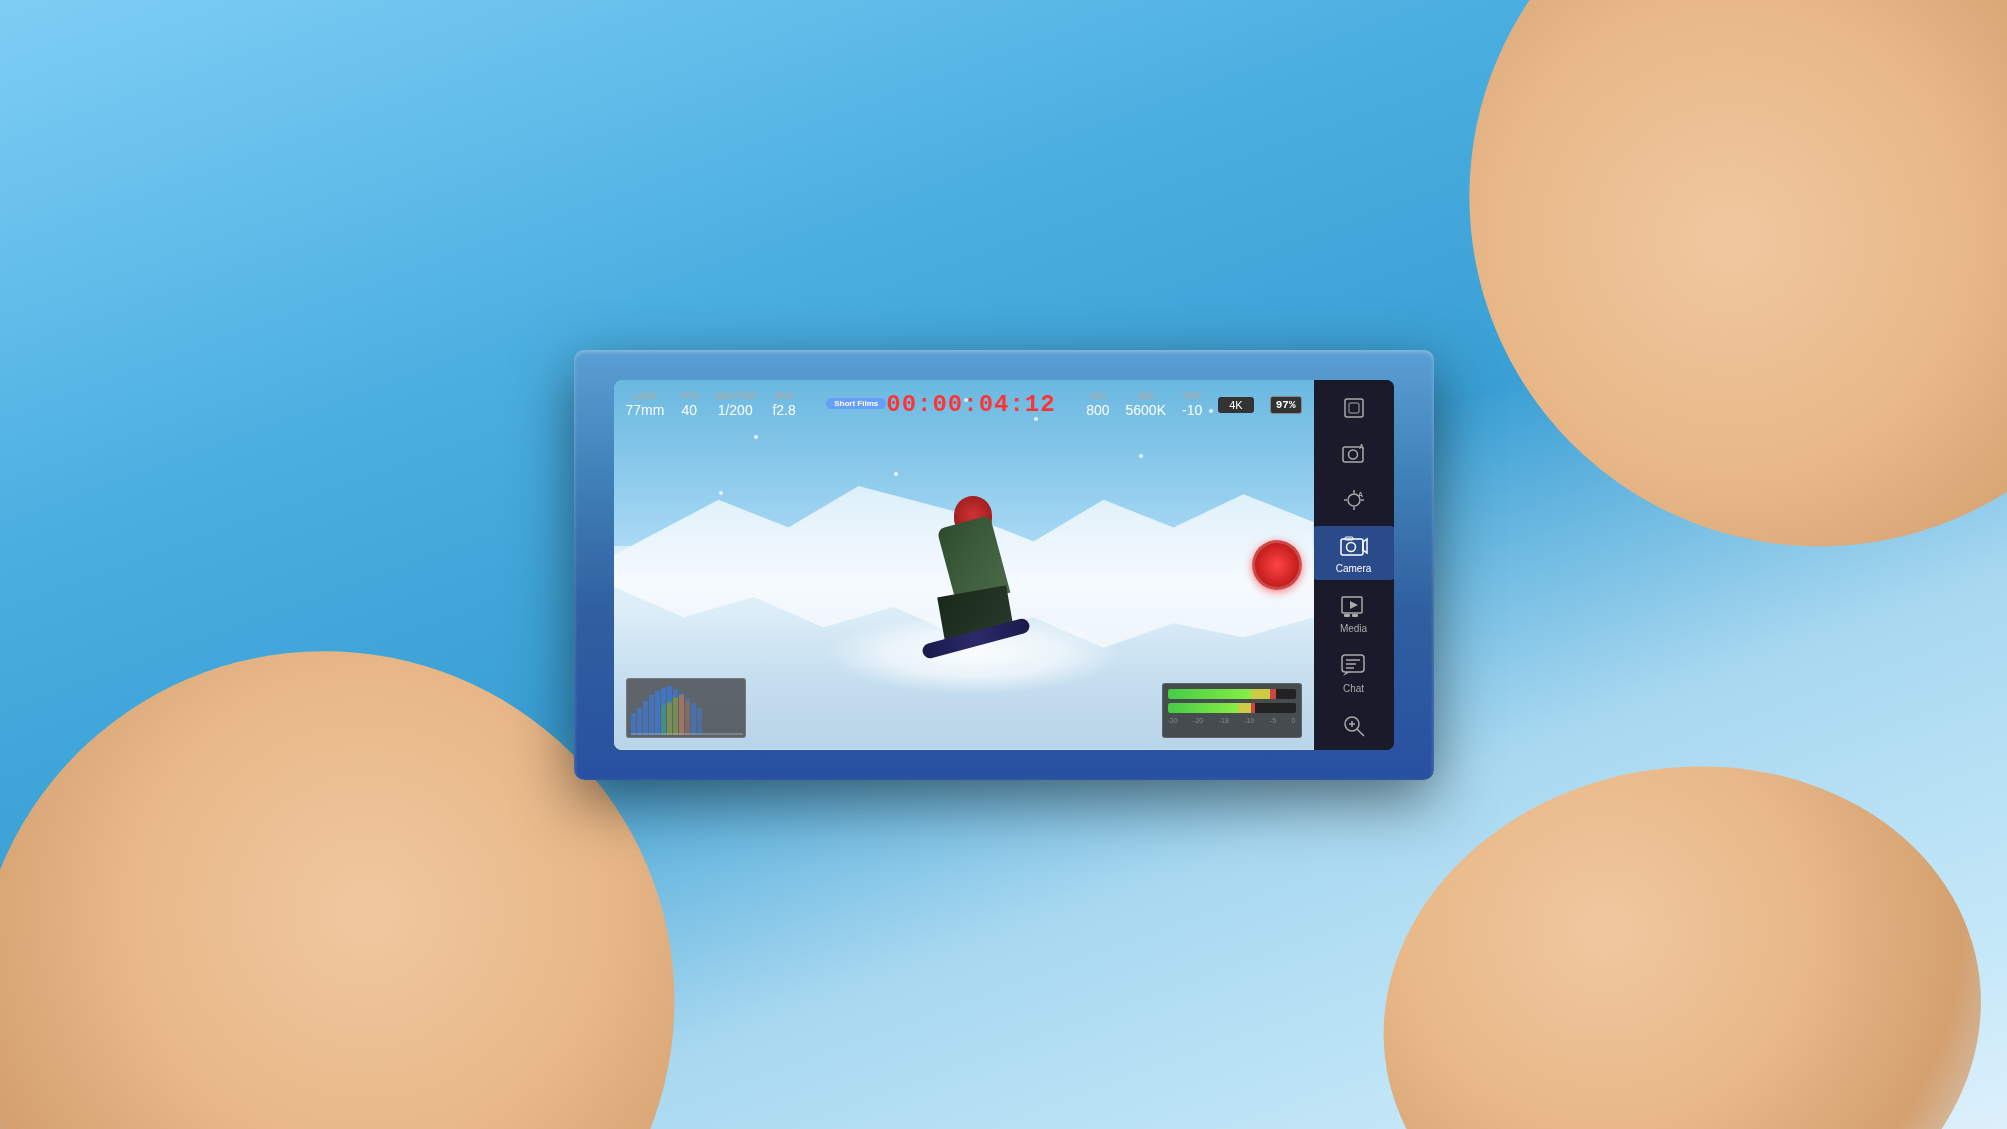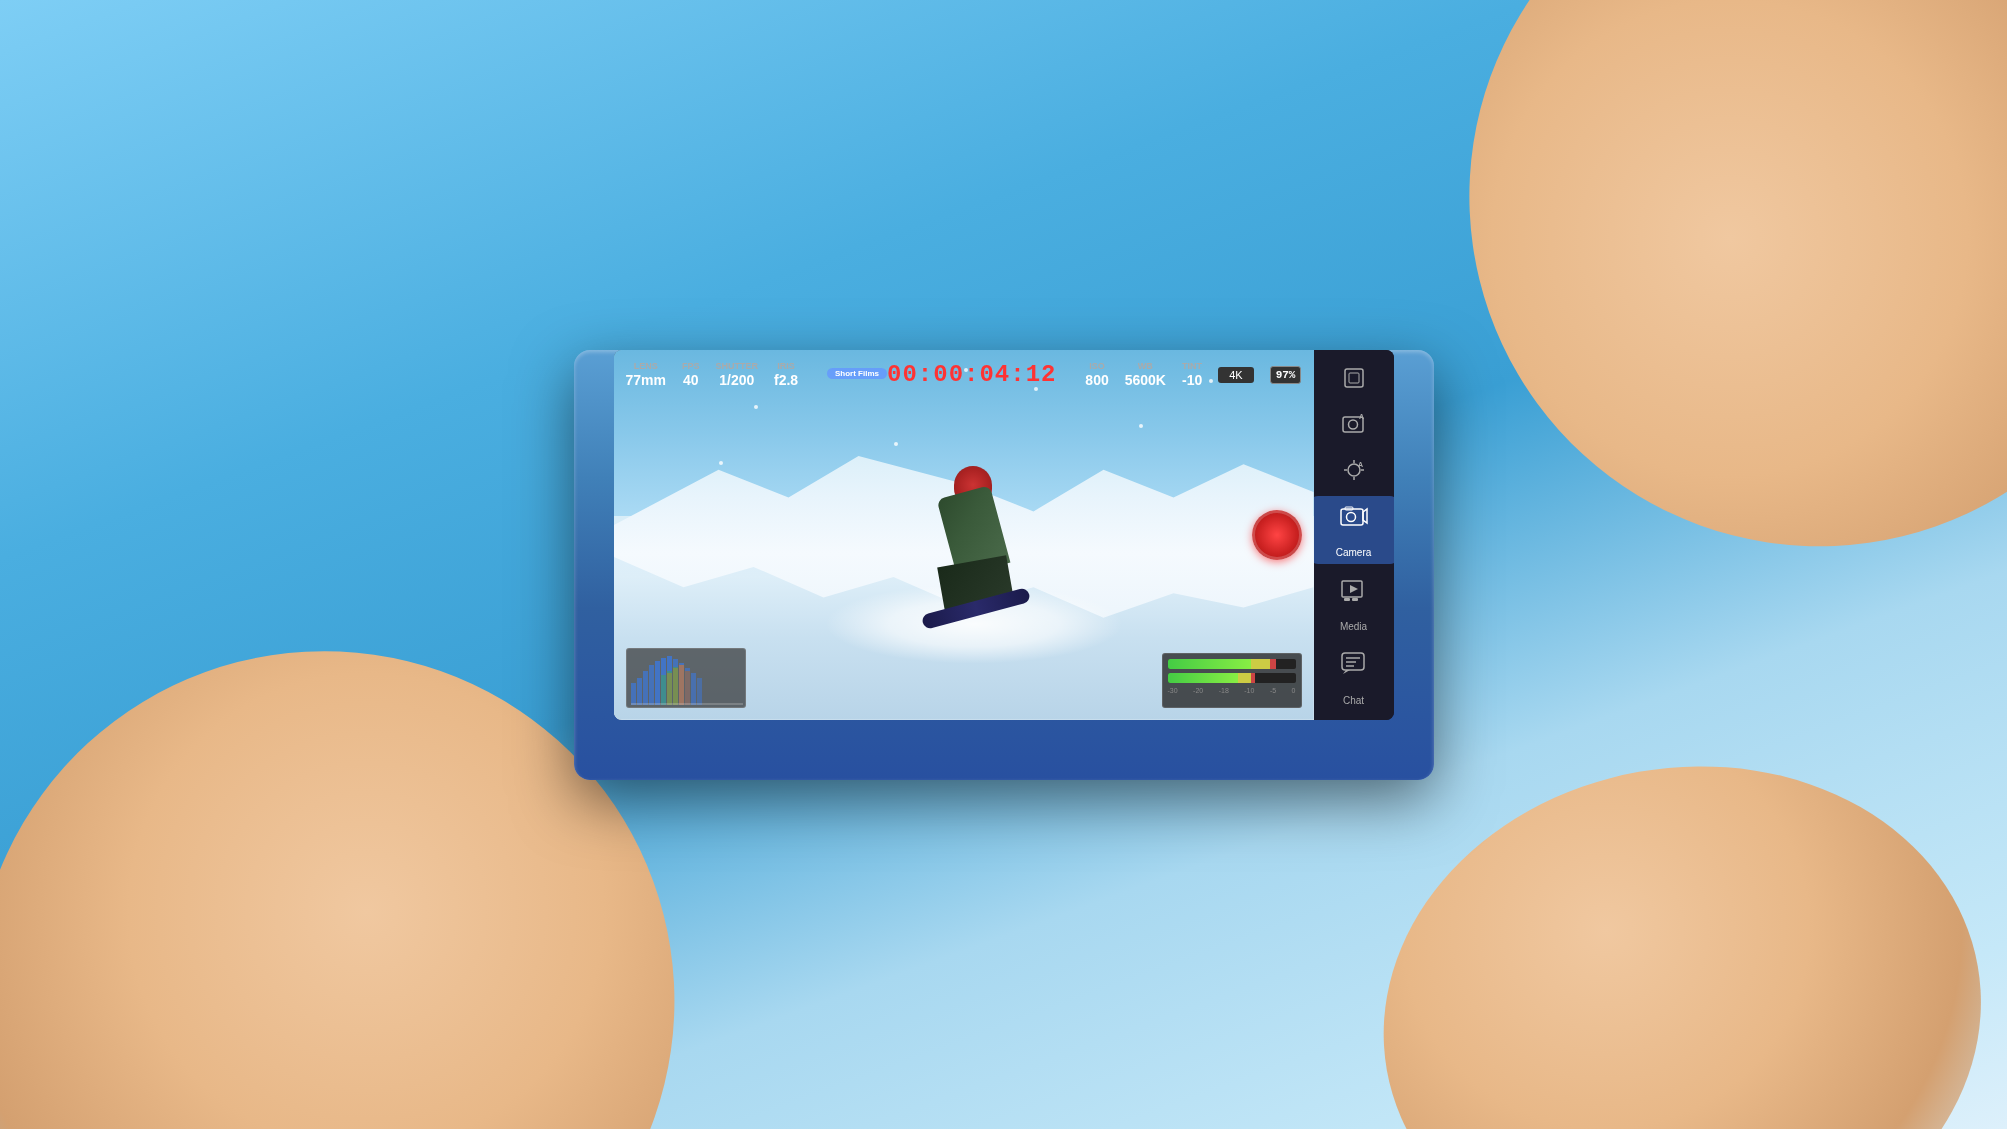--- a/index.html
+++ b/index.html
@@ -53,23 +53,24 @@
 
     
     .phone {
       position: absolute;
       top: 50%;
       left: 50%;
       transform: translate(-50%, -50%);
       width: 860px;
       height: 430px;
       background: linear-gradient(180deg, #5a9fd4 0%, #4080b8 30%, #3060a0 60%, #2850a0 100%);
-      border-radius: 16px;
+      border-radius: 10px;
       box-shadow: 0 20px 60px rgba(0,0,0,0.5), inset 0 2px 4px rgba(255,255,255,0.3);
       display: flex;
+      align-items: center;
       justify-content: center;
     }
 
     
     .phone-screen {
       position: relative;
       width: 780px;
       height: 370px;
       background: #1a1a2a;
       border-radius: 8px;
@@ -213,21 +214,21 @@
     }
     .hud-label {
       font-size: 9px;
       color: #aaa;
       text-transform: uppercase;
       font-weight: bold;
     }
     .hud-value {
       font-size: 14px;
       color: #fff;
-      font-weight: bold;
+      font-weight: normal;
     }
 
     
     .timer-container {
       display: flex;
       flex-direction: row;
       align-items: center;
     }
     .short-films-badge {
       background: rgba(100,150,255,0.8);
@@ -354,21 +355,21 @@
     }
 
     .side-btn {
       width: 88px;
       display: flex;
       flex-direction: column;
       align-items: center;
       padding: 6px 4px;
       border-radius: 8px;
       cursor: pointer;
-      gap: 17px;
+      gap: 3px;
     }
     .side-btn.active {
       background: #2a4a8a;
     }
     .side-btn-icon {
       width: 28px;
       height: 28px;
       display: flex;
       align-items: center;
       justify-content: center;

